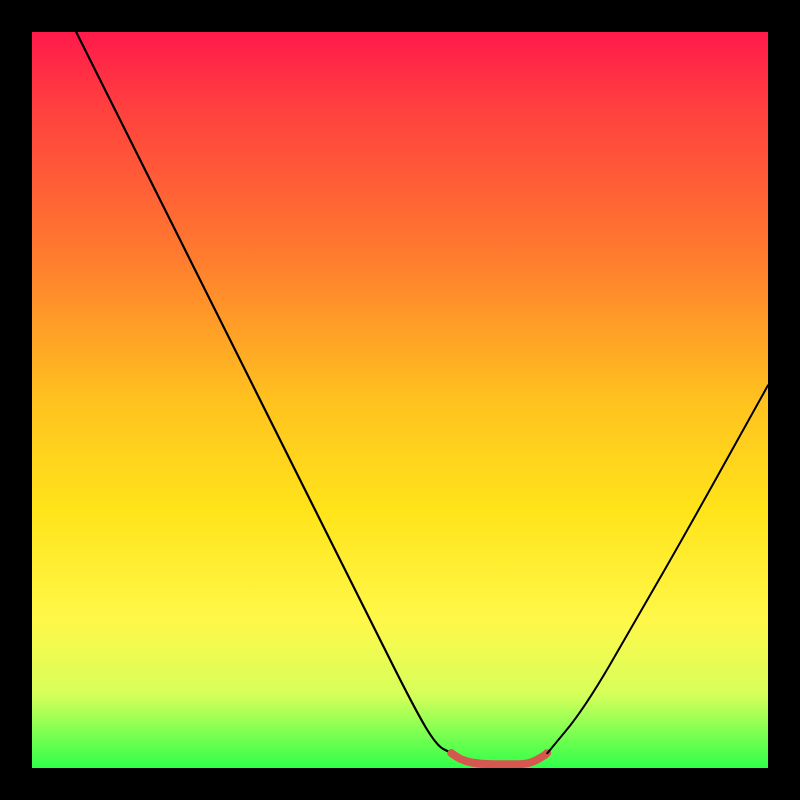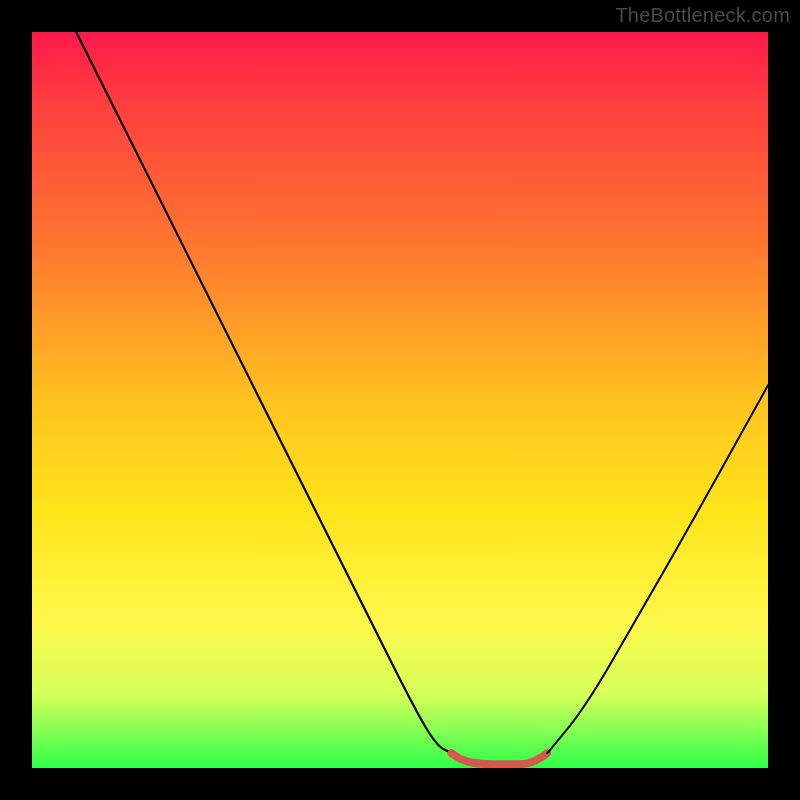--- a/index.html
+++ b/index.html
@@ -60,21 +60,20 @@
     top: 0;
     width: 100%;
     height: 100%;
   }
 </style>
 </head>
 <body>
 
 <div class="frame">
 
-  <div class="watermark">TheBottleneck.com</div>
 
   <div class="plot-area">
     <div class="gradient"></div>
 
     <svg class="curves" viewBox="0 0 736 736" preserveAspectRatio="none">
       <g id="curve-group">
           <path d="M 44.2 0.0 Q 44.2 0.0 77.3 66.2 Q 110.4 132.5 147.2 206.1 Q 184.0 279.7 220.8 353.3 Q 257.6 426.9 294.4 500.5 Q 331.2 574.1 357.0 625.6 Q 382.7 677.1 393.8 695.5 Q 404.8 713.9 412.2 717.6 T 419.5 721.3" fill="none" stroke="#000000" stroke-width="2.2" stroke-linecap="round" stroke-linejoin="round"></path>
           <path d="M 419.5 721.3 Q 419.5 721.3 425.0 725.0 Q 430.6 728.6 439.8 730.5 Q 449.0 732.3 460.0 732.3 Q 471.0 732.3 482.1 732.3 Q 493.1 732.3 498.6 730.5 Q 504.2 728.6 509.7 725.0 T 515.2 721.3" fill="none" stroke="#d6574f" stroke-width="8" stroke-linecap="round" stroke-linejoin="round"></path>
           <path d="M 515.2 721.3 Q 515.2 721.3 533.6 699.2 Q 552.0 677.1 577.8 633.0 Q 603.5 588.8 633.0 537.3 Q 662.4 485.8 699.2 419.5 T 736.0 353.3" fill="none" stroke="#000000" stroke-width="2" stroke-linecap="round" stroke-linejoin="round"></path>
         </g>

